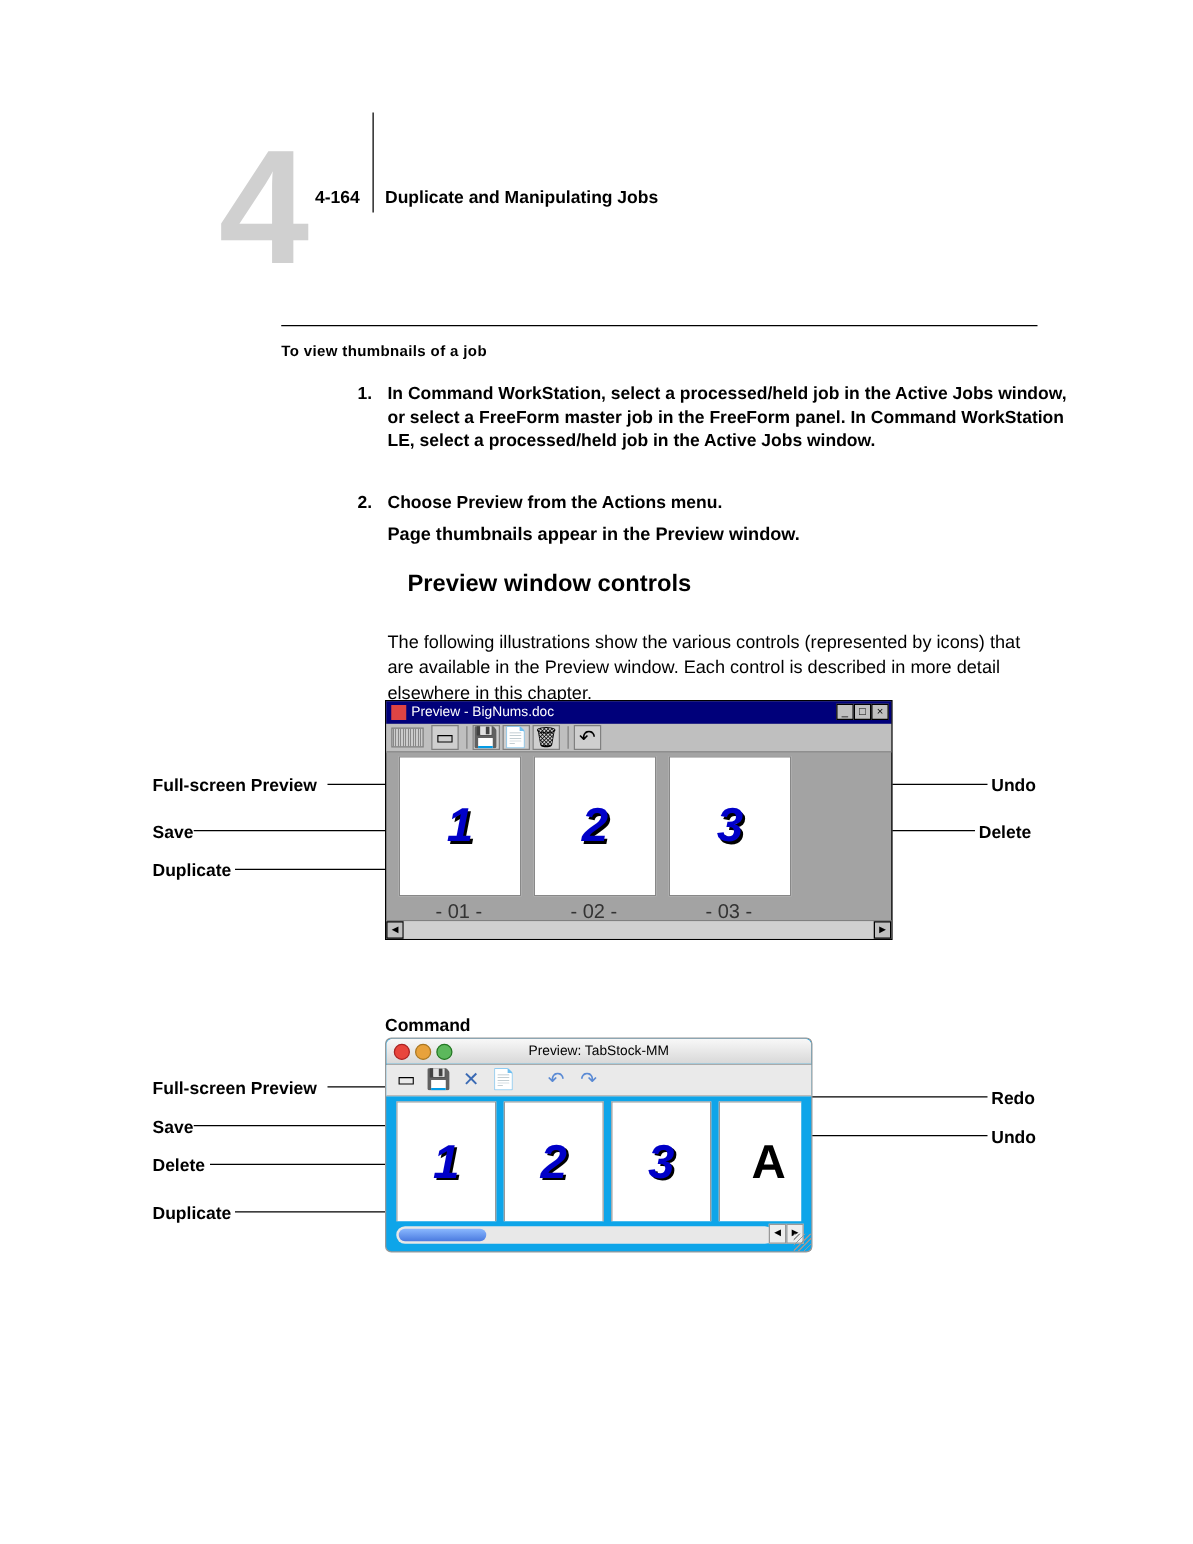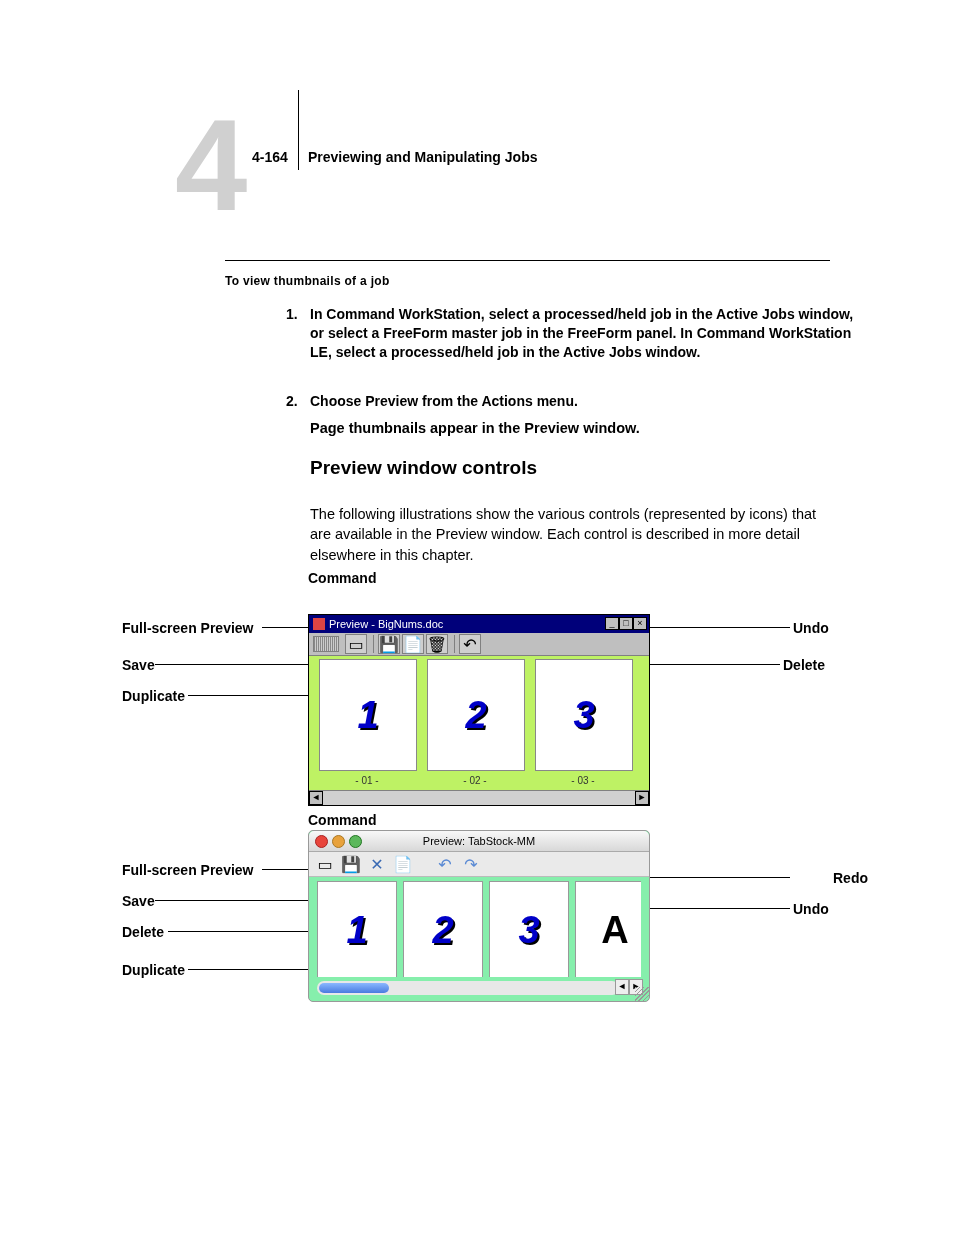--- a/index.html
+++ b/index.html
@@ -90,25 +90,25 @@
     font-weight: bold;
   }
   .small-bold-label {
     position: absolute;
     font-size: 14px;
     font-weight: bold;
   }
   
   .win1 {
     position: absolute;
-    top: 614px;
+    top: 560px;
     left: 308px;
-    width: 342px;
+    width: 406px;
     height: 192px;
-    background: #bef264;
+    background: #a3a3a3;
     border: 1px solid #000;
     box-sizing: border-box;
   }
   .win1-title {
     height: 18px;
     background: #00007a;
     color: #fff;
     font-size: 11px;
     padding-left: 4px;
     display: flex;
@@ -190,38 +190,38 @@
   }
   .thumb-num {
     font-family: Arial Black, Arial, sans-serif;
     font-size: 38px;
     font-weight: 900;
     color: #0000c8;
     text-shadow: 2px 2px 0 #000;
     font-style: italic;
   }
   .thumb-lbl {
-    font-size: 10px;
+    font-size: 16px;
     color: #333;
     margin-top: 4px;
   }
   .win1-scroll {
     position:absolute;bottom:0;left:0;right:0;height:14px;background:#c0c0c0;border-top:1px solid #808080;display:flex;
   }
   .scroll-arrow{width:14px;height:14px;background:#c0c0c0;border:1px solid #000;box-sizing:border-box;font-size:9px;text-align:center;line-height:11px;}
   .scroll-track{flex:1;background:#d0d0d0;}
 
   
   .win2 {
     position: absolute;
     top: 830px;
     left: 308px;
     width: 342px;
     height: 172px;
-    background: #86efac;
+    background: #0ea5e9;
     border: 1px solid #999;
     border-radius: 5px;
     box-sizing: border-box;
   }
   .win2-title {
     height: 20px;
     background: linear-gradient(#f8f8f8,#d8d8d8);
     border-top-left-radius:5px;border-top-right-radius:5px;
     display:flex;align-items:center;justify-content:center;
     font-size:11px;
@@ -272,39 +272,39 @@
   }
 </style>
 </head>
 <body>
 
 <div class="page">
 
   <div class="chapter-num">4</div>
   <div class="header-rule-v"></div>
   <div class="header-pagecode">4-164</div>
-  <div class="header-title">Previewing and Manipulating Jobs</div>
+  <div class="header-title">Duplicate and Manipulating Jobs</div>
 
   <div class="hr-main"></div>
 
   <div class="section-heading" style="top:274px;">To view thumbnails of a job</div>
 
   <div class="ol-body" style="top:305px;left:310px;">
     <span class="ol-num">1.</span>
     <span>In Command WorkStation, select a processed/held job in the Active Jobs window, or select a FreeForm master job in the FreeForm panel. In Command WorkStation LE, select a processed/held job in the Active Jobs window.</span>
   </div>
 
   <div class="ol-body" style="top:392px;left:310px;">
     <span class="ol-num">2.</span>
     <span>Choose Preview from the Actions menu.</span>
   </div>
 
   <div class="body-text" style="top:418px;font-weight:bold;">Page thumbnails appear in the Preview window.</div>
 
-  <div class="h2" style="top:457px;">Preview window controls</div>
+  <div class="h2" style="top:457px;margin-left:16px;">Preview window controls</div>
   <div class="body-text" style="top:504px;">The following illustrations show the various controls (represented by icons) that are available in the Preview window. Each control is described in more detail elsewhere in this chapter.</div>
 
   <div class="small-bold-label" style="top:570px;left:308px;">Command</div>
 
   <div class="small-bold-label" style="top:620px;left:122px;">Full-screen Preview</div>
   <div class="label-line" style="top:627px;left:262px;width:73px;"></div>
   <div class="small-bold-label" style="top:657px;left:122px;">Save</div>
   <div class="label-line" style="top:664px;left:155px;width:225px;"></div>
   <div class="small-bold-label" style="top:688px;left:122px;">Duplicate</div>
   <div class="label-line" style="top:695px;left:188px;width:220px;"></div>
@@ -365,21 +365,21 @@
 
   <div class="small-bold-label" style="top:862px;left:122px;">Full-screen Preview</div>
   <div class="label-line" style="top:869px;left:262px;width:60px;"></div>
   <div class="small-bold-label" style="top:893px;left:122px;">Save</div>
   <div class="label-line" style="top:900px;left:155px;width:195px;"></div>
   <div class="small-bold-label" style="top:924px;left:122px;">Delete</div>
   <div class="label-line" style="top:931px;left:168px;width:210px;"></div>
   <div class="small-bold-label" style="top:962px;left:122px;">Duplicate</div>
   <div class="label-line" style="top:969px;left:188px;width:218px;"></div>
 
-  <div class="small-bold-label" style="top:870px;left:793px;margin-left:40px;">Redo</div>
+  <div class="small-bold-label" style="top:870px;left:793px;">Redo</div>
   <div class="label-line" style="top:877px;left:460px;width:330px;"></div>
   <div class="small-bold-label" style="top:901px;left:793px;">Undo</div>
   <div class="label-line" style="top:908px;left:435px;width:355px;"></div>
 
   <div class="win2">
     <div class="win2-title">
       <div class="traffic">
         <div class="tl-r"></div>
         <div class="tl-y"></div>
         <div class="tl-g"></div>

